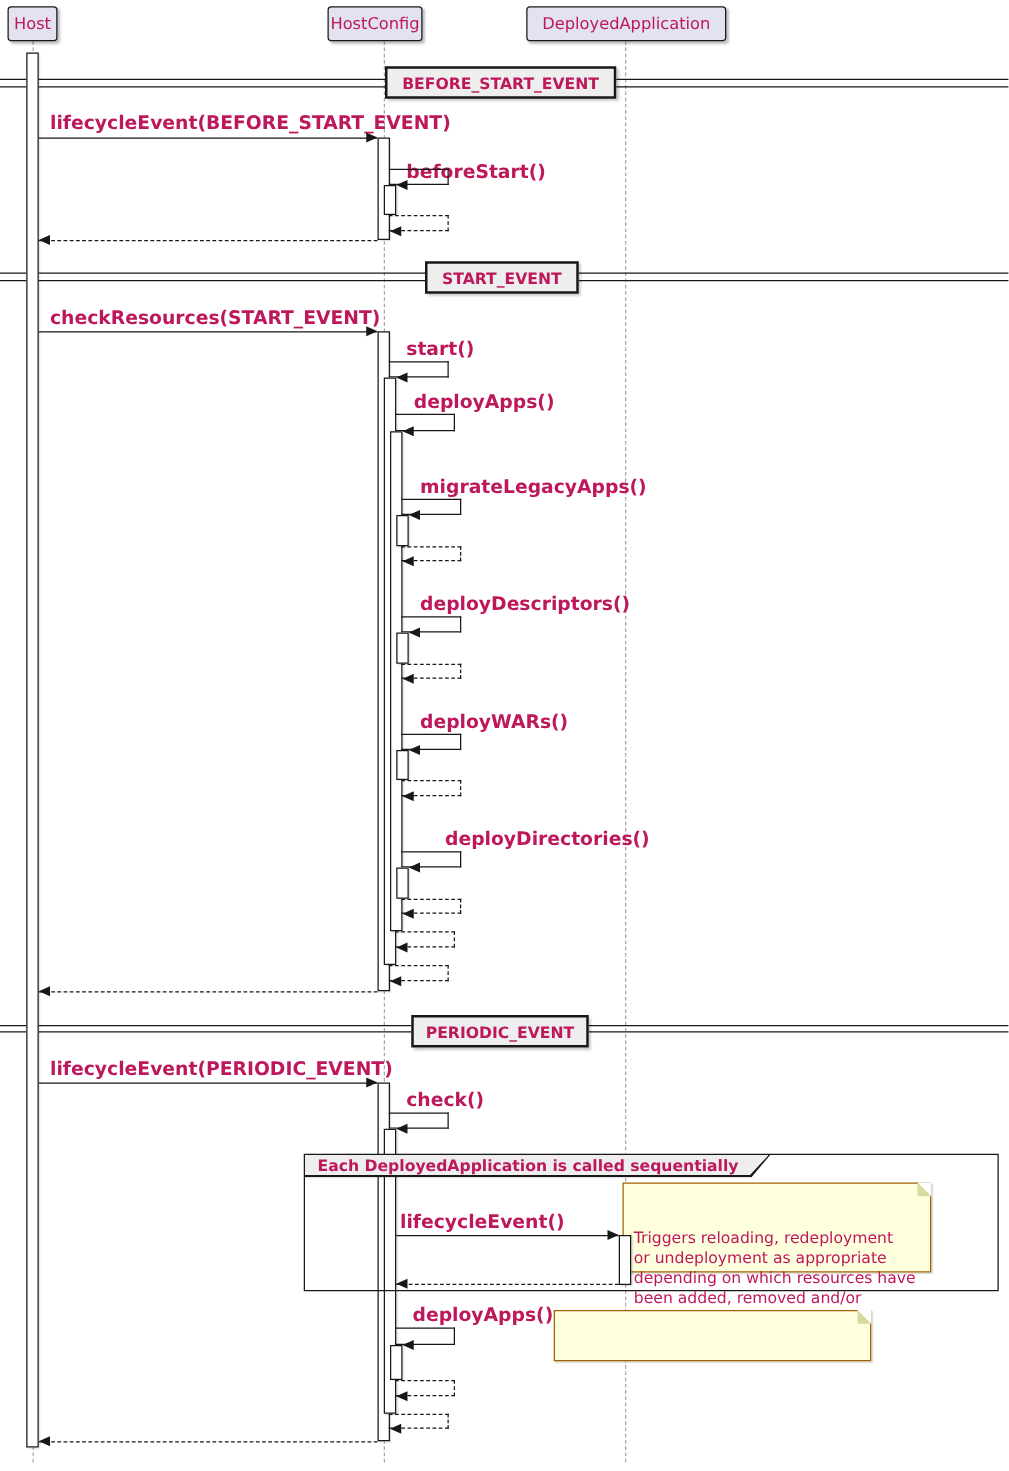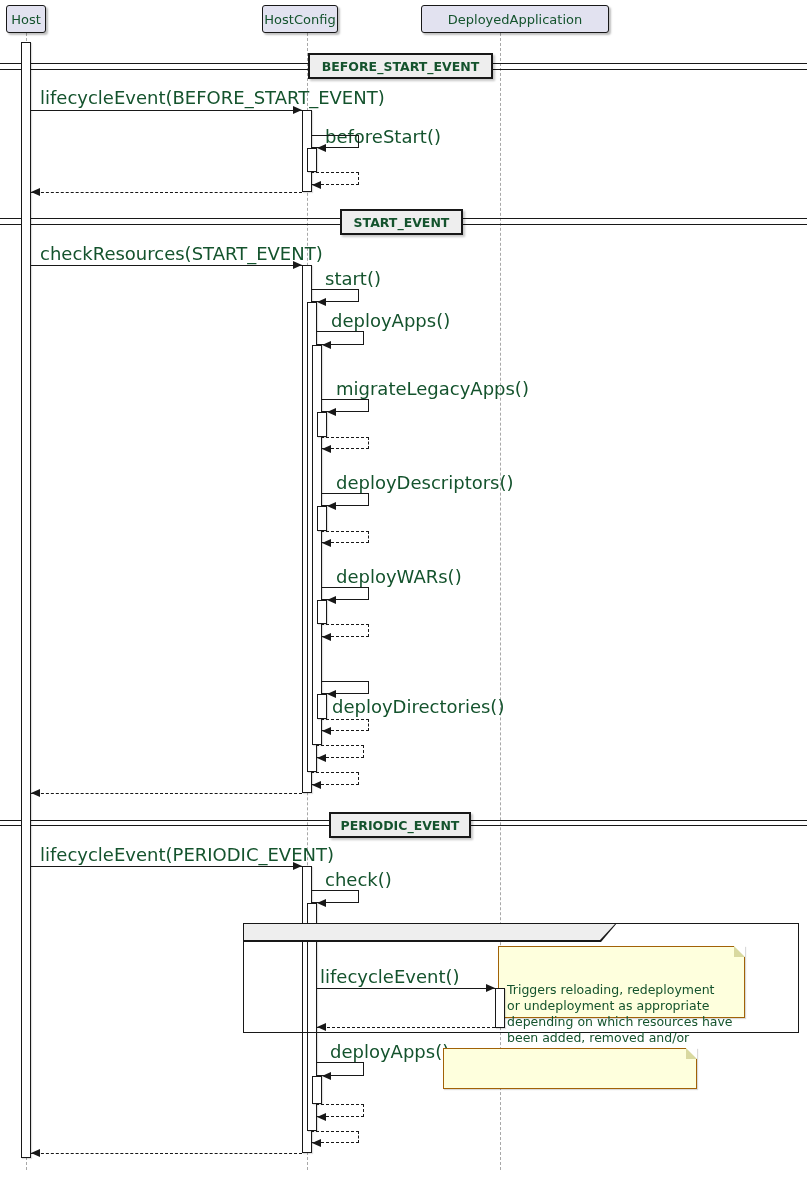--- a/index.html
+++ b/index.html
@@ -1,18 +1,18 @@
 <!DOCTYPE html>
 <html><head>
 <meta charset="utf-8">
 <style>
   html,body{margin:0;padding:0;background:#fff;}
   #canvas{
     position:relative;width:807px;height:1177px;background:#FFFFFF;
-    font-family:"DejaVu Sans", sans-serif;color:#14532d;overflow:hidden;
+    font-family:"DejaVu Sans", sans-serif;color:#be185d;overflow:hidden;
   }
   
   .part{
     position:absolute;box-sizing:border-box;height:28px;
     background:#E2E2F0;border:1.5px solid #181818;border-radius:3px;
     display:flex;align-items:center;justify-content:center;
     font-size:13px;box-shadow:2px 2px 2px rgba(0,0,0,.25);
   }
   
   .life{position:absolute;width:0;border-left:1px dashed #A8A8A8;}
@@ -20,21 +20,21 @@
   .act{position:absolute;box-sizing:border-box;width:10px;background:#FFFFFF;
        border:1px solid #181818;box-shadow:1px 1px 1px rgba(0,0,0,.12);}
   
   .divline{position:absolute;left:0;width:807px;height:0;border-top:1.5px solid #181818;}
   .divbox{
     position:absolute;box-sizing:border-box;height:26px;background:#EEEEEE;
     border:2px solid #181818;display:flex;align-items:center;justify-content:center;
     font-weight:bold;font-size:12.5px;box-shadow:2px 2px 2px rgba(0,0,0,.22);
   }
   
-  .msg{position:absolute;font-size:18px;line-height:14px;white-space:nowrap;}
+  .msg{position:absolute;font-size:15px;line-height:14px;white-space:nowrap;font-weight:bold;}
   
   .line{position:absolute;height:0;border-top:1px solid #181818;}
   .line.dash{border-top-style:dashed;}
   
   .loop{position:absolute;box-sizing:border-box;border:1px solid #181818;border-left:none;background:transparent;}
   .loop.dash{border-style:dashed;border-left:none;}
   
   .ah-l{position:absolute;width:0;height:0;border-top:4px solid transparent;
         border-bottom:4px solid transparent;border-right:9px solid #181818;}
   .ah-r{position:absolute;width:0;height:0;border-top:4px solid transparent;
@@ -68,21 +68,21 @@
   <div class="divline" style="top:224px;"></div>
   <div class="divline" style="top:820px;"></div>
   <div class="divline" style="top:825px;"></div>
 
   <div class="part" style="left:6px;top:5px;width:40px;">
     <span>Host</span>
   </div>
   <div class="part" style="left:262px;top:5px;width:76px;">
     <span>HostConfig</span>
   </div>
-  <div class="part" style="left:421px;top:5px;width:188px;">
+  <div class="part" style="left:421px;top:5px;width:160px;">
     <span>DeployedApplication</span>
   </div>
 
   <div class="act" style="left:21px;top:42px;height:1116px;"></div>
 
   <div class="divbox" style="left:308px;top:53px;width:185px;">
     <span>BEFORE_START_EVENT</span>
   </div>
   <div class="divbox" style="left:340px;top:209px;width:123px;">
     <span>START_EVENT</span>
@@ -135,21 +135,21 @@
   <div class="loop dash" style="left:321px;top:531px;width:48px;height:12px;"></div>
   <div class="ah-l" style="left:322px;top:539px;"></div>
 
   <div class="msg" style="left:336px;top:570px;">deployWARs()</div>
   <div class="loop" style="left:321px;top:587px;width:48px;height:13px;"></div>
   <div class="ah-l" style="left:327px;top:596px;"></div>
   <div class="act" style="left:317px;top:600px;height:24px;"></div>
   <div class="loop dash" style="left:321px;top:624px;width:48px;height:13px;"></div>
   <div class="ah-l" style="left:322px;top:633px;"></div>
 
-  <div class="msg" style="left:332px;top:664px;margin-top:36px;">deployDirectories()</div>
+  <div class="msg" style="left:356px;top:664px;">deployDirectories()</div>
   <div class="loop" style="left:321px;top:681px;width:48px;height:13px;"></div>
   <div class="ah-l" style="left:327px;top:690px;"></div>
   <div class="act" style="left:317px;top:694px;height:25px;"></div>
   <div class="loop dash" style="left:321px;top:719px;width:48px;height:12px;"></div>
   <div class="ah-l" style="left:322px;top:727px;"></div>
 
   <div class="loop dash" style="left:316px;top:745px;width:48px;height:13px;"></div>
   <div class="ah-l" style="left:317px;top:754px;"></div>
   <div class="loop dash" style="left:311px;top:772px;width:48px;height:13px;"></div>
   <div class="ah-l" style="left:312px;top:781px;"></div>
@@ -163,20 +163,21 @@
   <div class="act" style="left:302px;top:866px;height:287px;"></div>
 
   <div class="msg" style="left:325px;top:873px;">check()</div>
   <div class="loop" style="left:311px;top:890px;width:48px;height:13px;"></div>
   <div class="ah-l" style="left:317px;top:899px;"></div>
   <div class="act" style="left:307px;top:903px;height:228px;"></div>
 
   <div class="frame" style="left:243px;top:923px;width:556px;height:110px;"></div>
   <div class="ph-bg" style="left:243px;top:923px;width:374px;height:19px;"></div>
   <div class="ph-fg" style="left:244px;top:924px;width:371px;height:16px;"></div>
+  <div class="frame-label" style="left:254px;top:925px;">Each DeployedApplication is called sequentially</div>
 
   <div class="note" style="left:498px;top:946px;width:247px;height:72px;">
     <div class="fold"></div>
     <span>Triggers reloading, redeployment
 or undeployment as appropriate
 depending on which resources have
 been added, removed and/or changed.</span>
   </div>
 
   <div class="msg" style="left:320px;top:970px;">lifecycleEvent()</div>

